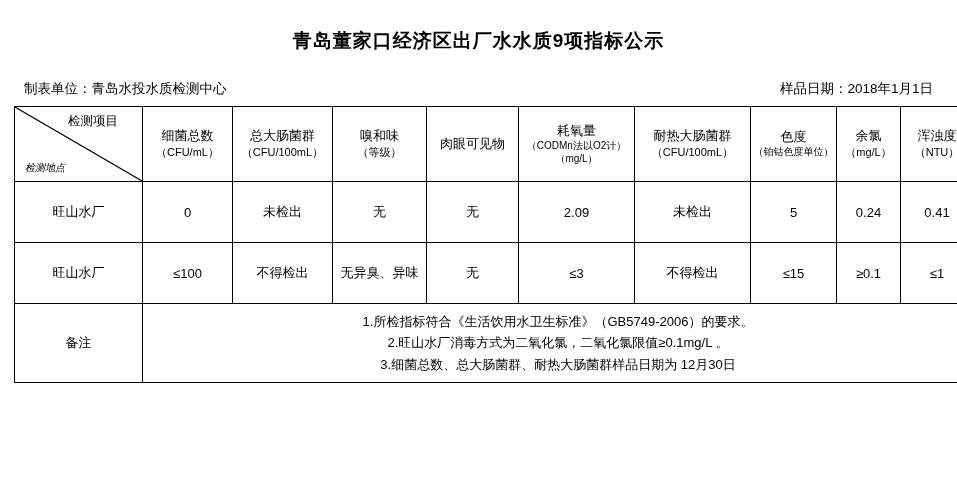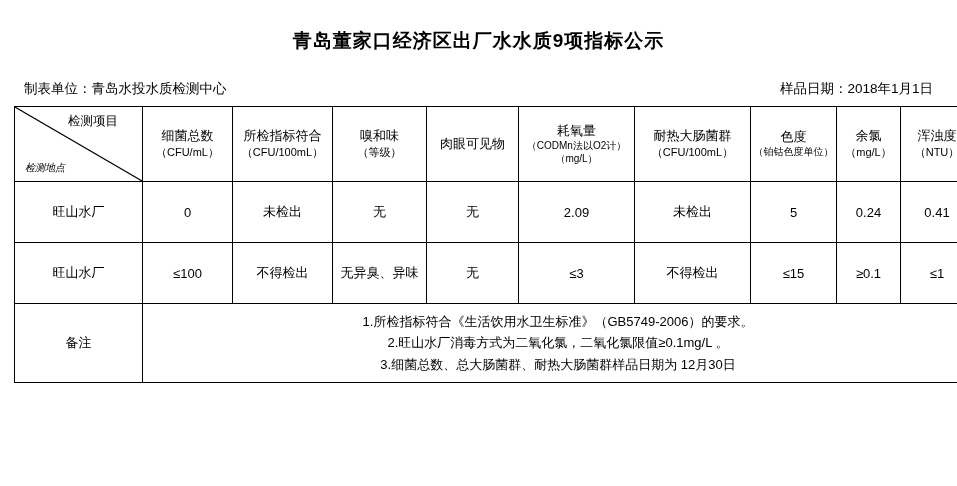--- a/index.html
+++ b/index.html
@@ -159,21 +159,21 @@
           <span class="topright">检测项目</span>
           <span class="bottomleft">检测地点</span>
         </td>
 
         <td class="hdr-cell">
           <span class="hdr-main">细菌总数</span>
           <span class="hdr-sub">（CFU/mL）</span>
         </td>
 
         <td class="hdr-cell">
-          <span class="hdr-main">所检指标符合</span>
+          <span class="hdr-main">总大肠菌群</span>
           <span class="hdr-sub">（CFU/100mL）</span>
         </td>
 
         <td class="hdr-cell">
           <span class="hdr-main">嗅和味</span>
           <span class="hdr-sub">（等级）</span>
         </td>
 
         <td class="hdr-cell">
           <span class="hdr-main">肉眼可见物</span>

